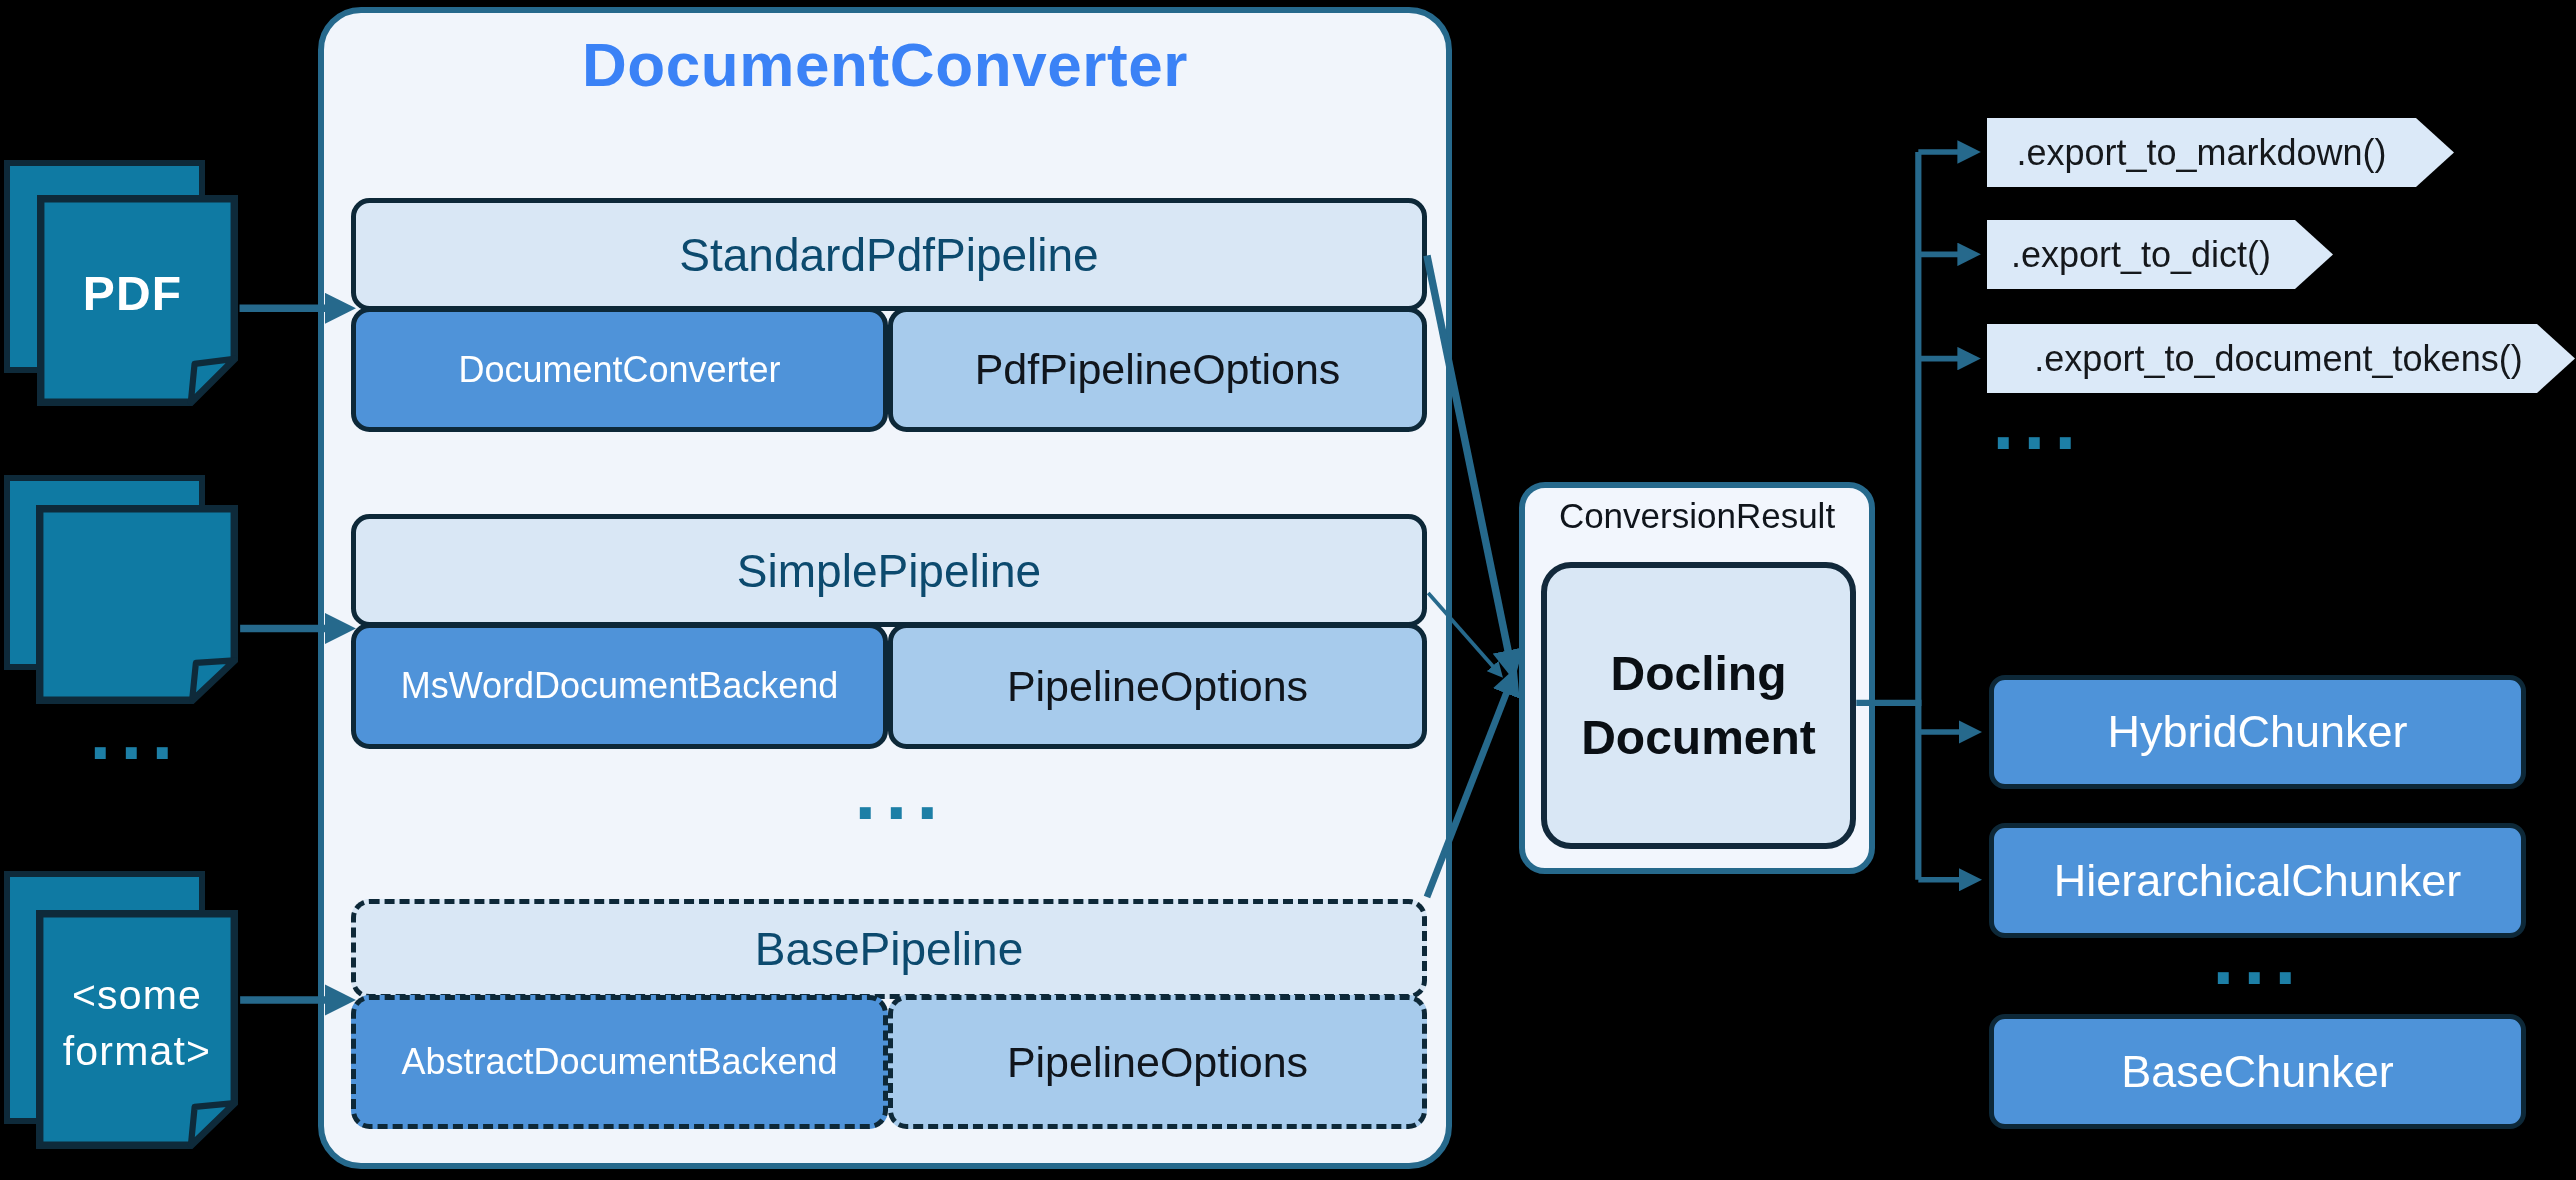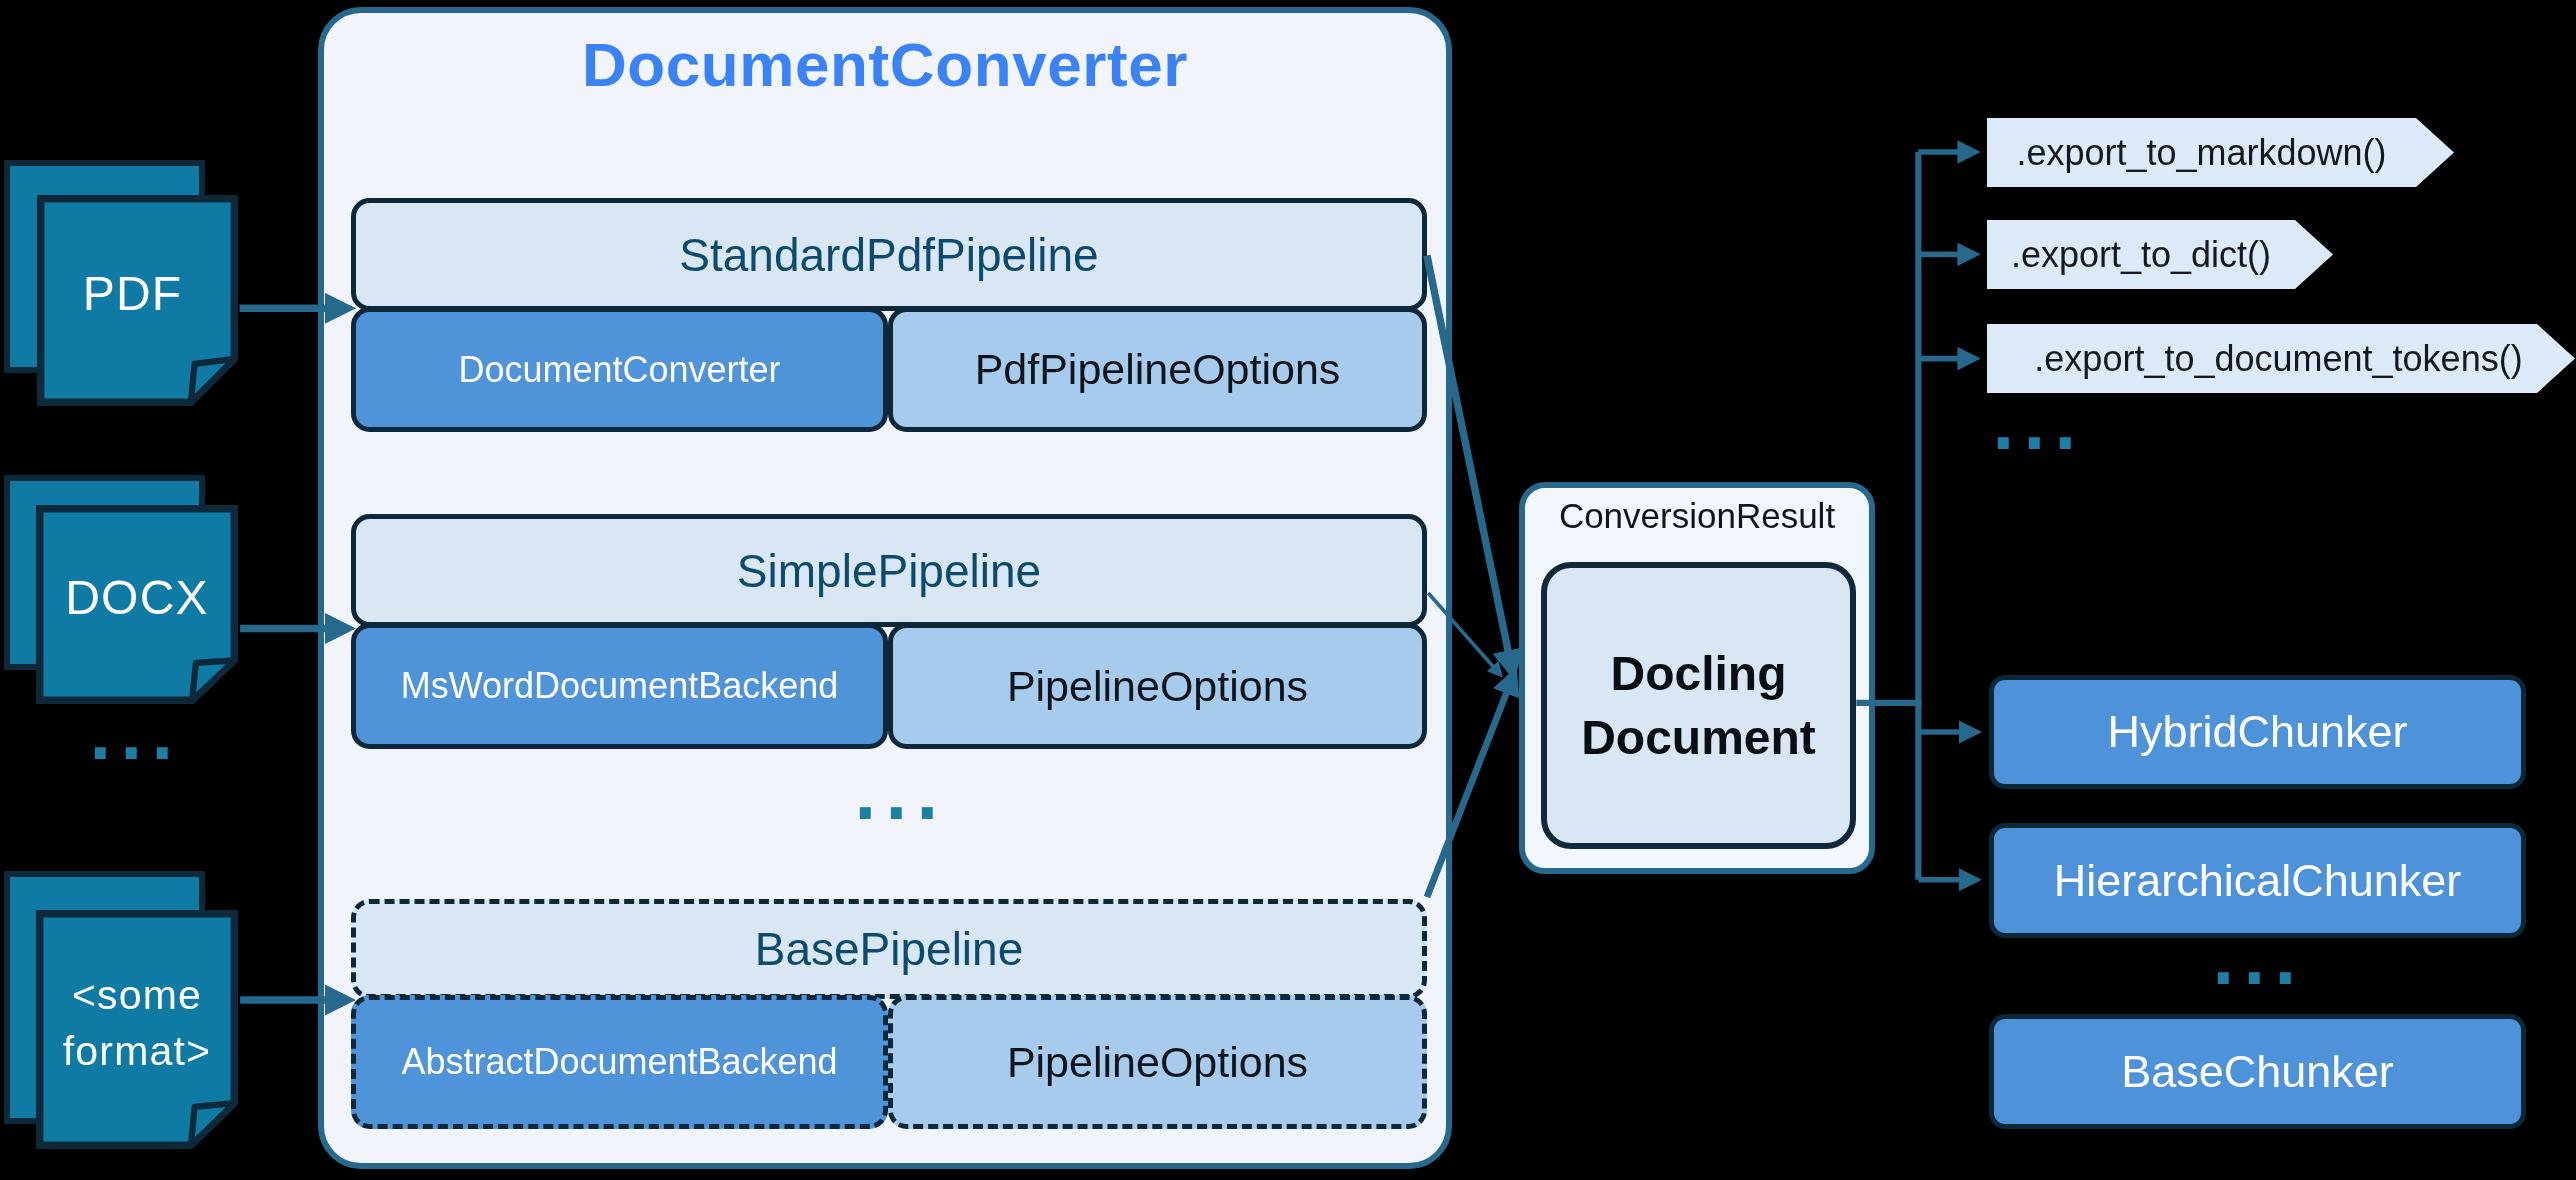--- a/index.html
+++ b/index.html
@@ -49,28 +49,27 @@
 </head>
 <body>
 
 <div id="canvas">
 
   <div class="abs page-back" style="left:3.7px;top:160px;width:201px;height:213px;"></div>
   <svg class="abs" style="left:37px;top:195px;" width="201" height="211" viewBox="0 0 324 340" preserveAspectRatio="none">
     <path d="M6 6 H318 V264 L248 334 H6 Z" fill="#0f7aa3" stroke="#0e2a3a" stroke-width="12" stroke-linejoin="miter"></path>
     <path d="M318 264 L248 334 L254 272 Z" fill="#0f7aa3" stroke="#0e2a3a" stroke-width="10" stroke-linejoin="round"></path>
   </svg>
-  <div class="abs doc-label" style="left:37px;top:195px;width:191px;height:199px;">PDF</div>
+  <div class="abs doc-label" style="left:37px;top:195px;width:191px;height:199px;font-weight:bold;">PDF</div>
 
   <div class="abs page-back" style="left:3.7px;top:475px;width:201px;height:195px;"></div>
   <svg class="abs" style="left:36px;top:505px;" width="202" height="199" viewBox="0 0 326 320" preserveAspectRatio="none">
     <path d="M6 6 H320 V250 L252 314 H6 Z" fill="#0f7aa3" stroke="#0e2a3a" stroke-width="12" stroke-linejoin="miter"></path>
     <path d="M320 250 L252 314 L258 254 Z" fill="#0f7aa3" stroke="#0e2a3a" stroke-width="10" stroke-linejoin="round"></path>
   </svg>
-  <div class="abs doc-label" style="left:36px;top:505px;width:202px;height:186px;">DOCX</div>
 
   <div class="abs dots" style="left:135px;top:707px;">...</div>
 
   <div class="abs page-back" style="left:3.7px;top:871px;width:201px;height:253px;"></div>
   <svg class="abs" style="left:36px;top:910px;" width="202" height="239" viewBox="0 0 326 386" preserveAspectRatio="none">
     <path d="M6 6 H320 V312 L250 380 H6 Z" fill="#0f7aa3" stroke="#0e2a3a" stroke-width="12" stroke-linejoin="miter"></path>
     <path d="M320 312 L250 380 L256 318 Z" fill="#0f7aa3" stroke="#0e2a3a" stroke-width="10" stroke-linejoin="round"></path>
   </svg>
   <div class="abs doc-label small" style="left:36px;top:910px;width:202px;height:227px;">&lt;some
 format&gt;</div>

